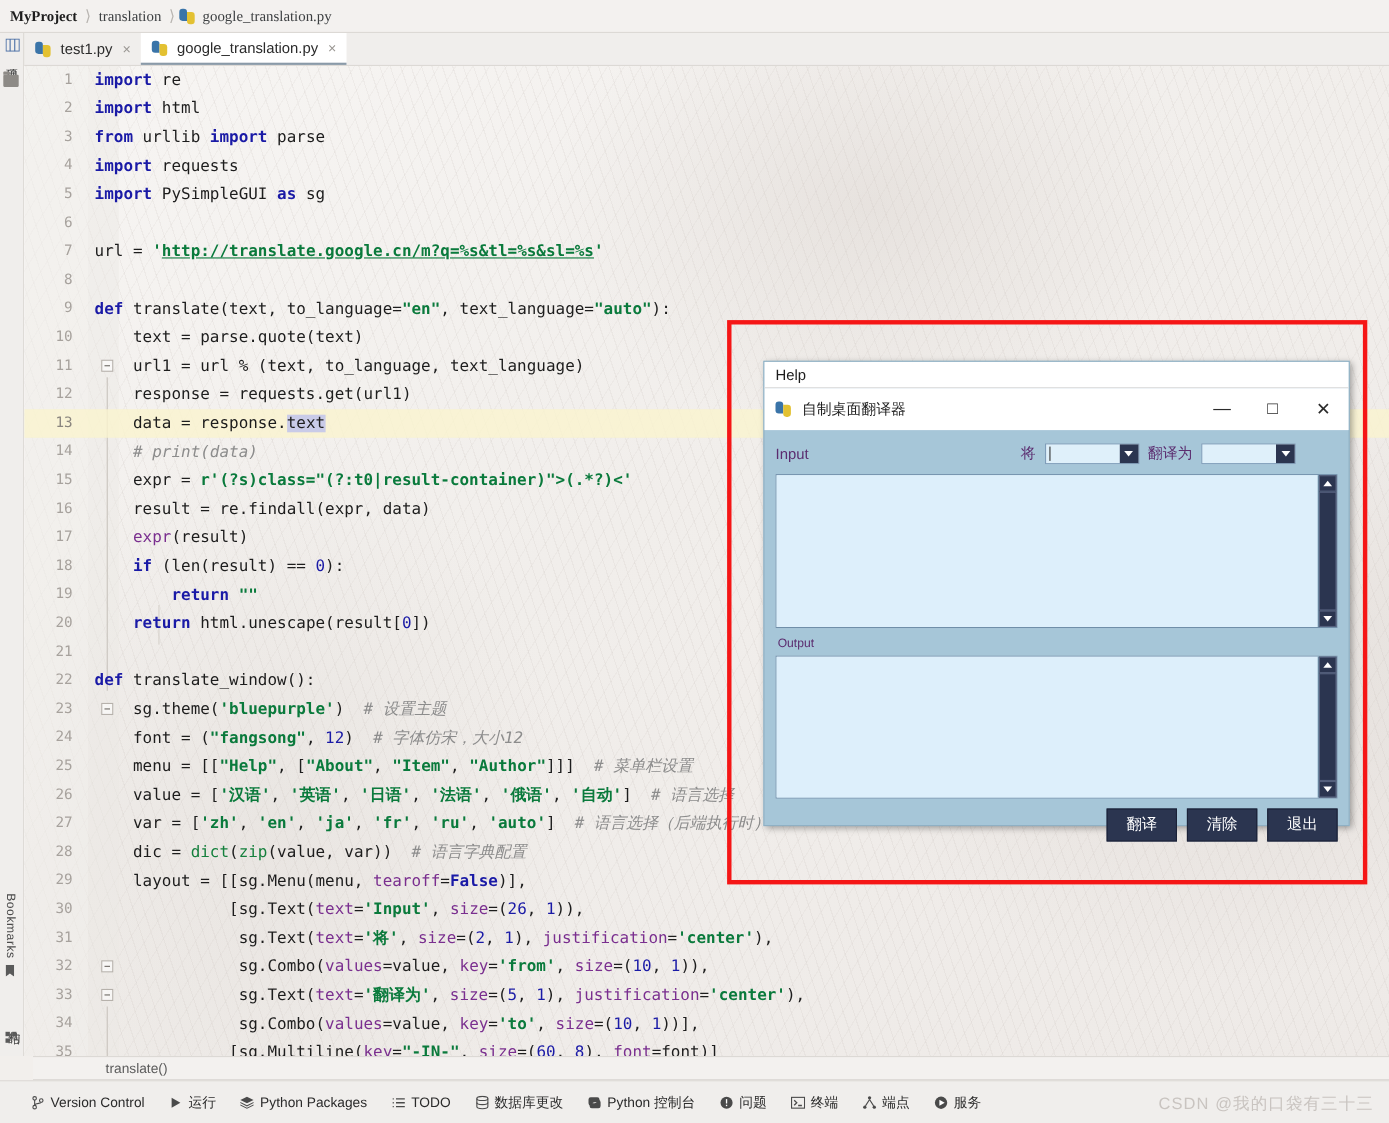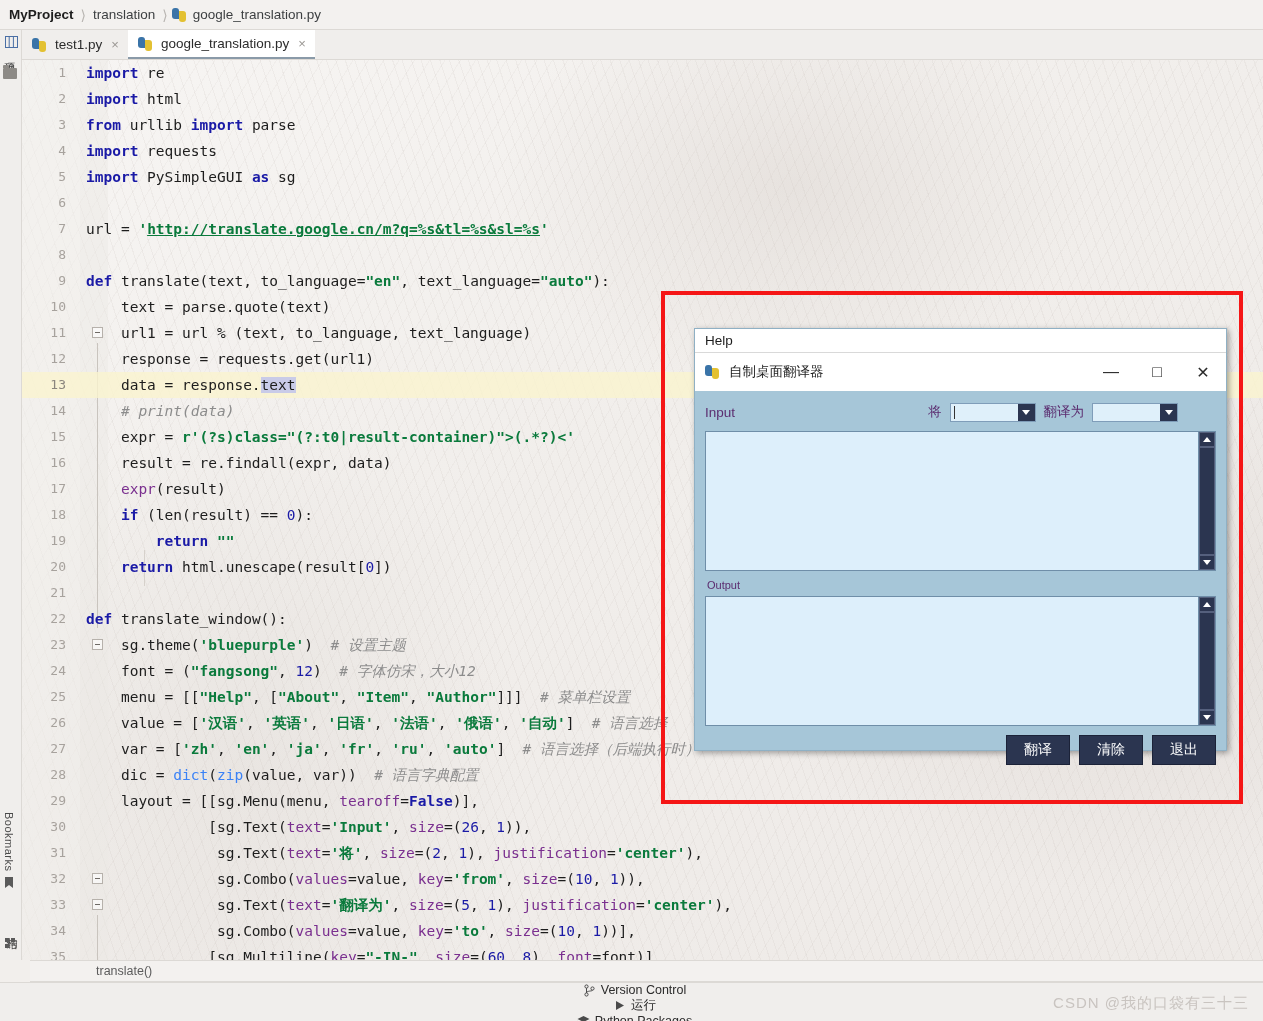--- a/index.html
+++ b/index.html
@@ -11,21 +11,21 @@
   
   .noselect{-webkit-user-select:none;user-select:none;}
 
   
   #breadcrumb{
     position:absolute;left:0;top:0;width:1263px;height:30px;
     background:#f3f1ef;border-bottom:1px solid #dcd9d5;
     display:flex;align-items:center;box-sizing:border-box;padding-left:6px;
     font-size:13.5px;color:#3c3f41;
   }
-  #breadcrumb .crumb{padding:0 3px;white-space:nowrap;}
+  #breadcrumb .crumb{padding:0 3px;white-space:nowrap;font-family:Liberation Serif, serif;}
   #breadcrumb .crumb.bold{font-weight:bold;color:#1d1d1d;}
   #breadcrumb .sep{color:#b8b5b1;padding:0 4px;font-size:14px;}
   .pyicon{
     display:inline-block;width:14px;height:14px;position:relative;
     vertical-align:-2px;margin-right:4px;
   }
   .pyicon::before,.pyicon::after{
     content:"";position:absolute;width:7px;height:11px;border-radius:3px;
   }
   .pyicon::before{background:#3a74a8;left:0;top:0;border-bottom-right-radius:0;}
@@ -97,21 +97,21 @@
     position:absolute;left:0;width:44px;text-align:right;
     color:#a7a29d;font-size:13px;line-height:26px;
   }
   .ct{position:absolute;left:64px;line-height:26px;color:#1d1d1d;}
   .cl.hl{background:rgba(250,244,206,.80);}
   .cl.hl .ln{color:#8a857e;}
 
   .kw{color:#1a1aa6;font-weight:bold;}
   .str{color:#0a7a3c;font-weight:bold;}
   .num{color:#1a1aa6;}
-  .fn{color:#3b82f6;}
+  .fn{color:#15803d;}
   .cmt{color:#8c8c8c;font-style:italic;}
   .cmt-cn{color:#8c8c8c;font-style:italic;}
   .url{color:#0a7a3c;font-weight:bold;text-decoration:underline;}
   .sel{background:#c9cbe8;}
   .mth{color:#7a2f8f;}
   .kwarg{color:#7a2f8f;}
 
   .fold{
     position:absolute;left:70px;width:11px;height:11px;top:7px;
     border:1px solid #b6b1ab;background:rgba(255,255,255,.6);
@@ -129,21 +129,21 @@
     background:#f3f1ef;border-top:1px solid #dcd9d5;border-bottom:1px solid #dcd9d5;
     font-size:12.5px;color:#5c5c5c;display:flex;align-items:center;
     padding-left:66px;box-sizing:border-box;
   }
 
   
   #bottombar{
     position:absolute;left:0;top:982px;width:1263px;height:39px;
     background:#f0eeec;border-top:1px solid #dcd9d5;
     display:flex;align-items:center;box-sizing:border-box;padding-left:28px;
-    font-size:12.5px;color:#2b2b2b;flex-direction:column;
+    font-size:12.5px;color:#2b2b2b;
   }
   .bitem{display:flex;align-items:center;gap:5px;margin-right:22px;white-space:nowrap;cursor:default;}
   .bicon{width:13px;height:13px;position:relative;flex:none;color:#4a4a4a;}
   #watermark{
     position:absolute;right:14px;top:994px;font-size:15px;color:#c9c4c0;
     letter-spacing:1px;white-space:nowrap;
   }
 
   
   #redbox{

